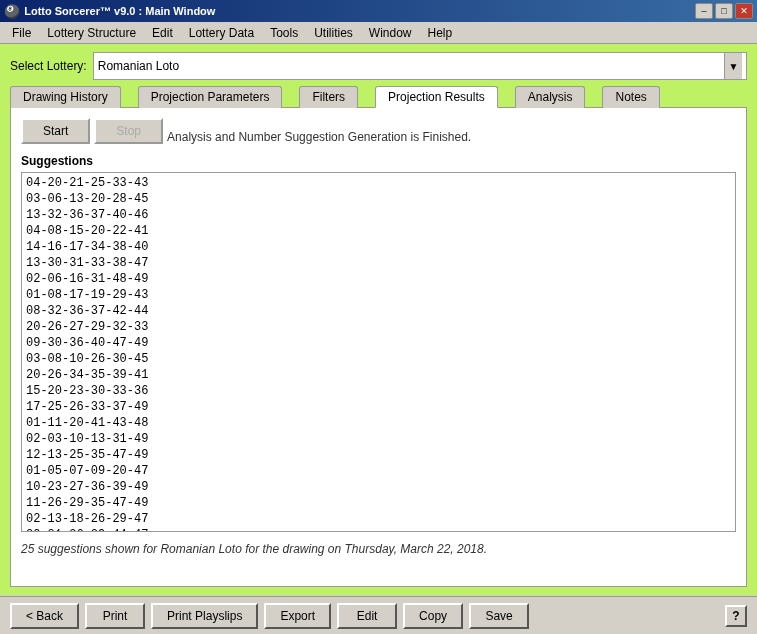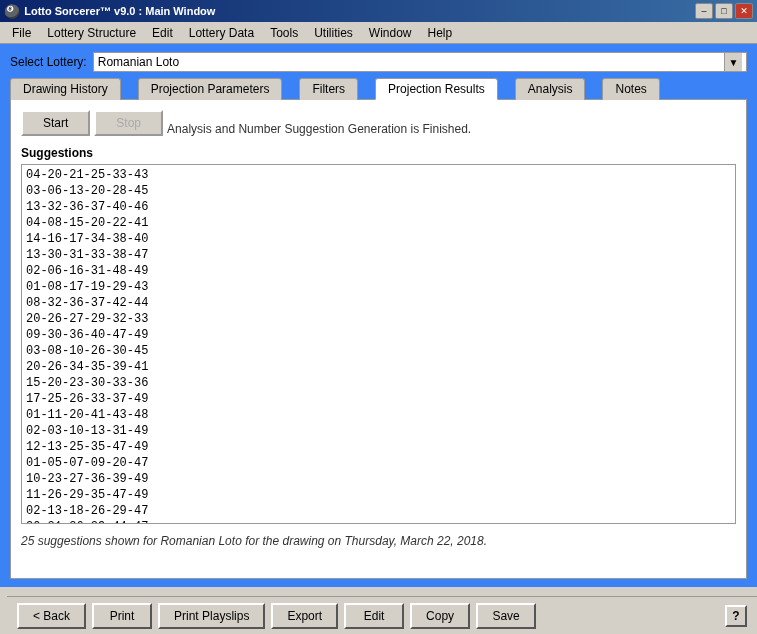--- a/index.html
+++ b/index.html
@@ -64,37 +64,37 @@
       font-size: 12px;
       cursor: pointer;
       height: 100%;
       display: flex;
       align-items: center;
     }
 
     
     .main-content {
       padding: 8px 10px;
-      background: #3b82f6;
+      background: #bef264;
     }
 
     
     .select-lottery-row {
       display: flex;
       align-items: center;
       margin-bottom: 6px;
     }
     .select-lottery-label {
       font-size: 12px;
       margin-right: 6px;
       white-space: nowrap;
     }
     .select-lottery-combo {
       flex: 1;
-      height: 20px;
+      height: 28px;
       background: white;
       border: 1px solid #999;
       padding: 0 4px;
       font-size: 12px;
       display: flex;
       align-items: center;
       justify-content: space-between;
       cursor: pointer;
     }
     .combo-arrow {
@@ -200,21 +200,21 @@
       font-size: 12px;
       color: #333;
       margin-top: 6px;
       padding: 4px 0;
     }
 
     
     .bottom-bar {
       position: absolute;
       bottom: 0;
-      left: 7px;
+      left: 0;
       right: 0;
       height: 38px;
       background: #d4d0c8;
       border-top: 1px solid #999;
       display: flex;
       align-items: center;
       padding: 0 10px;
       gap: 6px;
     }
     .bottom-btn {

